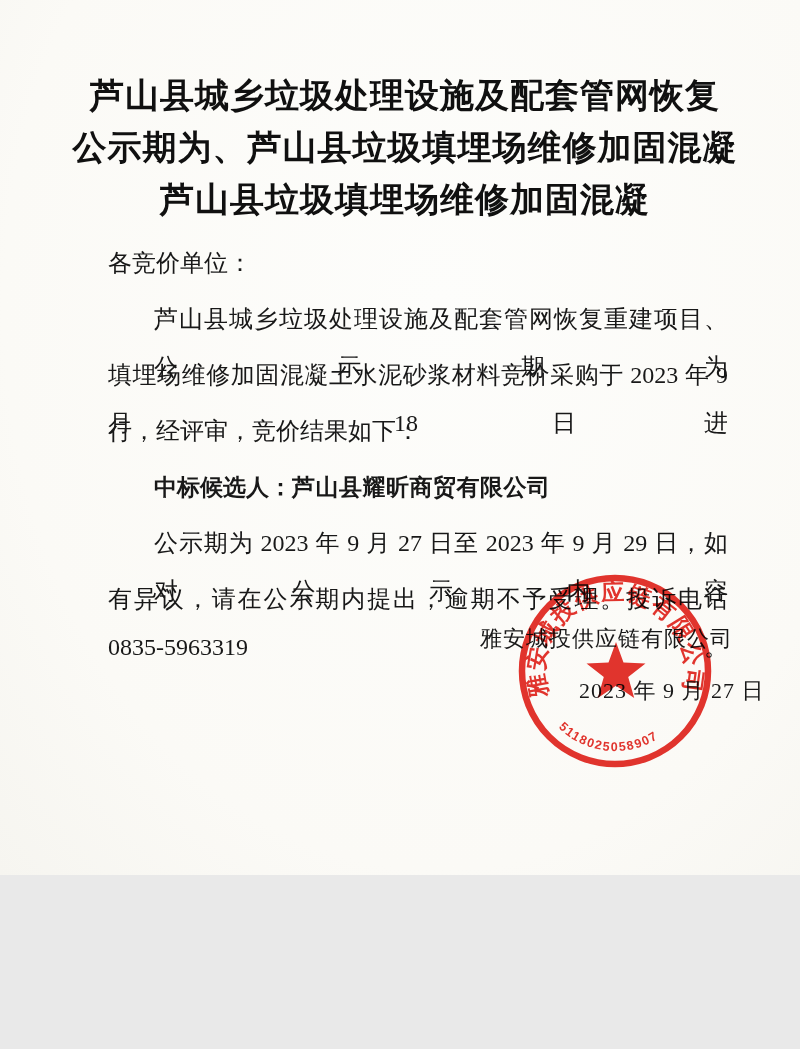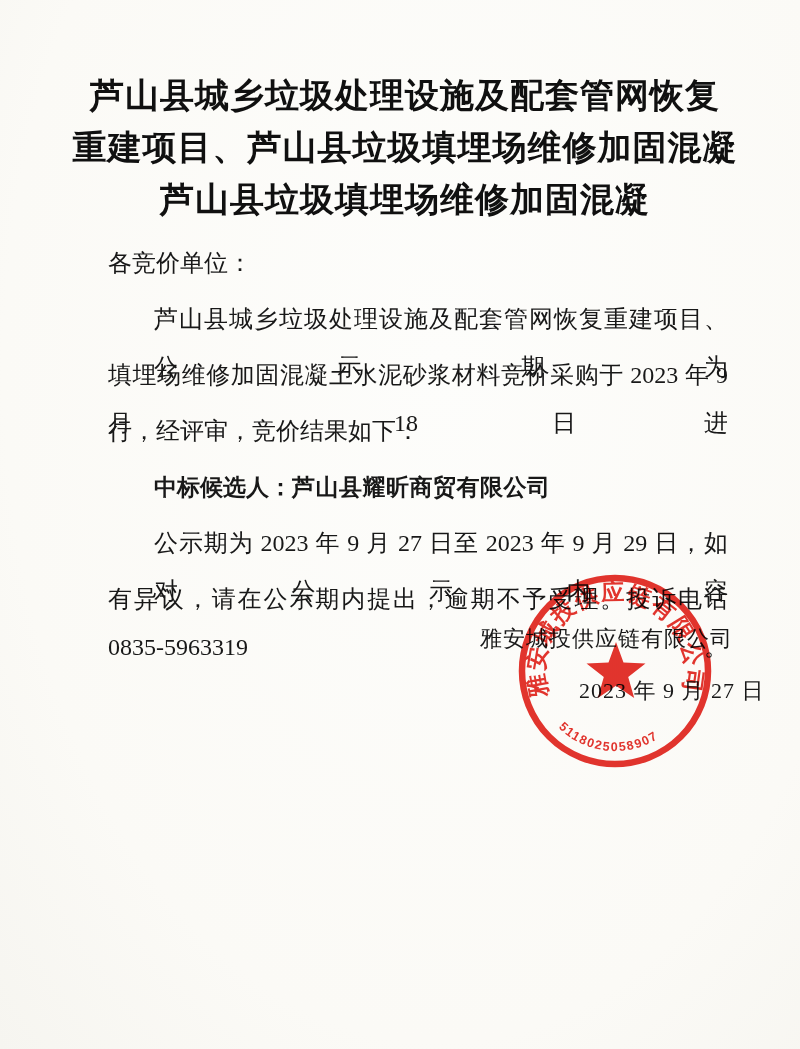--- a/index.html
+++ b/index.html
@@ -1,20 +1,20 @@
 <!DOCTYPE html>
 <html><head>
 <meta charset="utf-8">
 <style>
   html, body { margin: 0; padding: 0; }
   body { width: 800px; height: 1049px; background: #e9e9e9; }
   .page {
     position: relative;
     width: 800px;
-    height: 1049px;
+    height: 875px;
     overflow: hidden;
     background: #fcfbf8;
     background-image: radial-gradient(ellipse at 55% 35%, #fdfdfb 0%, #fbfaf6 70%, #f6f5f0 100%);
     font-family: "Liberation Serif", serif;
     color: #181818;
   }
 
   
   .title {
     position: absolute;
@@ -96,21 +96,21 @@
     letter-spacing: 1.5px;
   }
 </style>
 </head>
 <body>
 
 <div class="page">
 
   <header class="title">
     <div class="t-line">芦山县城乡垃圾处理设施及配套管网恢复</div>
-    <div class="t-line">重建项目、芦山县垃圾填埋场维修加固混凝</div>
+    <div class="t-line">公示期为、芦山县垃圾填埋场维修加固混凝</div>
     <div class="t-line">芦山县垃圾填埋场维修加固混凝</div>
   </header>
 
   <main class="body-text">
     <p class="line">各竞价单位：</p>
     <p class="line indent justify">芦山县城乡垃圾处理设施及配套管网恢复重建项目、公示期为</p>
     <p class="line justify">填埋场维修加固混凝土水泥砂浆材料竞价采购于 2023 年 9 月 18 日进</p>
     <p class="line">行，经评审，竞价结果如下：</p>
     <p class="line indent winner-line"><span class="winner-label">中标候选人：</span><span class="winner-name">芦山县耀昕商贸有限公司</span></p>
     <p class="line indent justify">公示期为 2023 年 9 月 27 日至 2023 年 9 月 29 日，如对公示内容</p>

